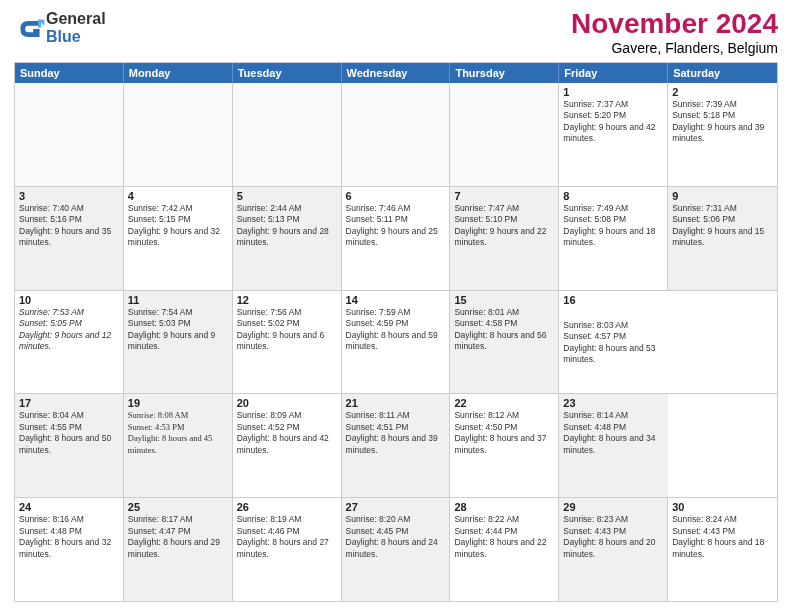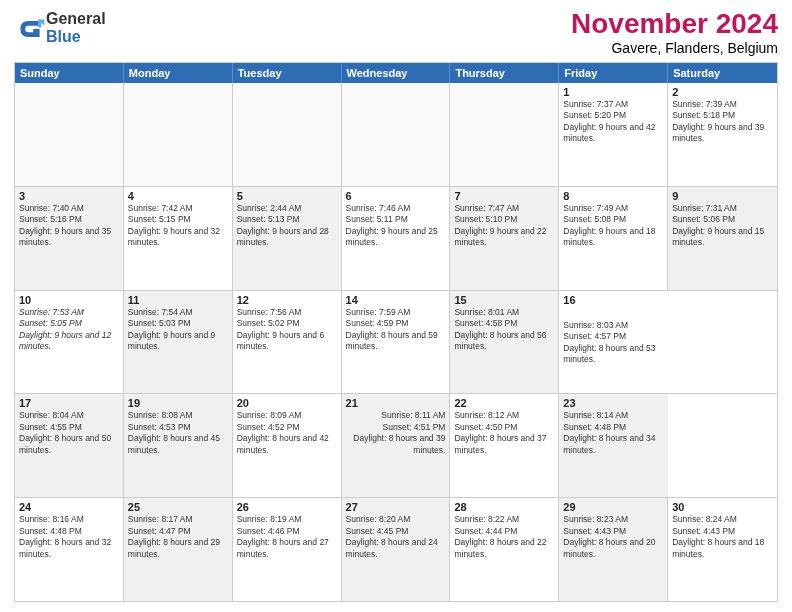--- a/index.html
+++ b/index.html
@@ -245,33 +245,33 @@
         </div>
         <div class="cal-row">
           <div class="cal-cell shaded">
             <span class="day-num">17</span>
             <div class="cell-text" style="white-space: pre-line;">Sunrise: 8:04 AM
 Sunset: 4:55 PM
 Daylight: 8 hours and 50 minutes.</div>
           </div>
           <div class="cal-cell shaded">
             <span class="day-num">19</span>
-            <div class="cell-text" style="white-space: pre-line;">Sunrise: 8:08 AM
+            <div class="cell-text" style="white-space: pre-line; font-family: Liberation Serif, serif;">Sunrise: 8:08 AM
 Sunset: 4:53 PM
 Daylight: 8 hours and 45 minutes.</div>
           </div>
           <div class="cal-cell">
             <span class="day-num">20</span>
             <div class="cell-text" style="white-space: pre-line;">Sunrise: 8:09 AM
 Sunset: 4:52 PM
 Daylight: 8 hours and 42 minutes.</div>
           </div>
           <div class="cal-cell shaded">
             <span class="day-num">21</span>
-            <div class="cell-text" style="white-space: pre-line; text-align: right;">Sunrise: 8:11 AM
+            <div class="cell-text" style="white-space: pre-line;">Sunrise: 8:11 AM
 Sunset: 4:51 PM
 Daylight: 8 hours and 39 minutes.</div>
           </div>
           <div class="cal-cell">
             <span class="day-num">22</span>
             <div class="cell-text" style="white-space: pre-line;">Sunrise: 8:12 AM
 Sunset: 4:50 PM
 Daylight: 8 hours and 37 minutes.</div>
           </div>
           <div class="cal-cell shaded">

